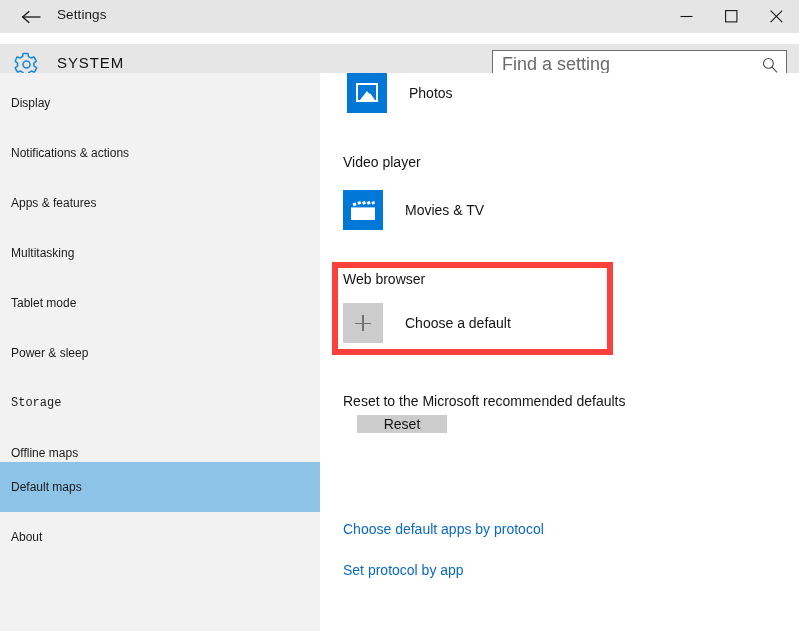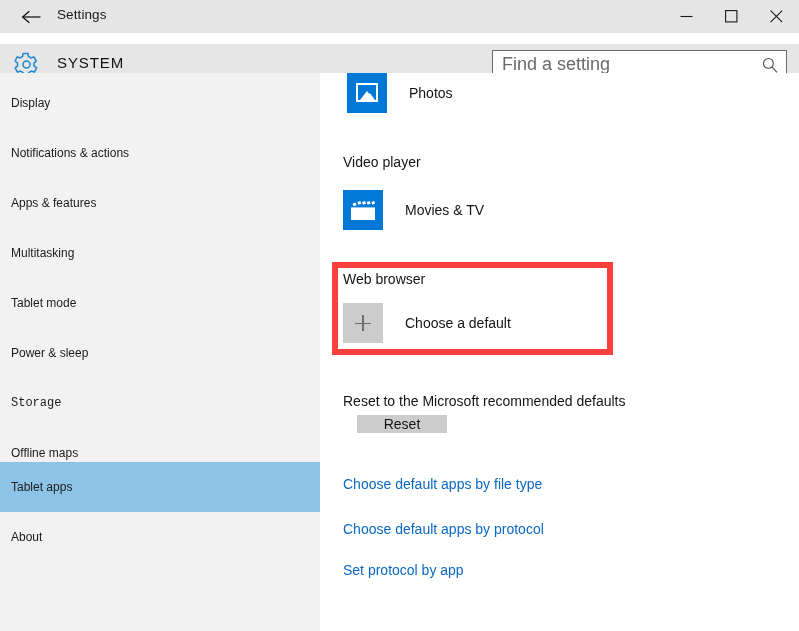--- a/index.html
+++ b/index.html
@@ -346,21 +346,21 @@
     <div class="nav-item" style="top:255px;">
       <span class="nav-label">Power &amp; sleep</span>
     </div>
     <div class="nav-item" style="top:305px;font-family:Liberation Mono, monospace;">
       <span class="nav-label">Storage</span>
     </div>
     <div class="nav-item" style="top:355px;">
       <span class="nav-label">Offline maps</span>
     </div>
     <div class="nav-item selected" style="top:389px;">
-      <span class="nav-label">Tablet apps</span>
+      <span class="nav-label">Default maps</span>
     </div>
     <div class="nav-item" style="top:439px;">
       <span class="nav-label">About</span>
     </div>
   </nav>
 
   <main class="content">
 
     <div class="app-tile" style="left:27px; top:0px;">
       <span class="tile-icon">
@@ -390,20 +390,19 @@
 
     <div class="section-heading" style="left:23px; top:198px;">Web browser</div>
     <div class="app-tile" style="left:23px; top:230px;">
       <span class="plus-tile"></span>
       <span class="tile-label">Choose a default</span>
     </div>
 
     <div class="section-heading" style="left:23px; top:320px;">Reset to the Microsoft recommended defaults</div>
     <button class="reset-btn" style="left:23px; top:342px; width:90px; height:18px;margin-left:14px;">Reset</button>
 
-    <a class="link" style="left:23px; top:403px;">Choose default apps by file type</a>
     <a class="link" style="left:23px; top:448px;">Choose default apps by protocol</a>
     <a class="link" style="left:23px; top:489px;">Set protocol by app</a>
   </main>
 
   <div class="annotation-box" style="left:332px; top:262px; width:281px; height:93px;"></div>
 
 </div>
 
 </body></html>

